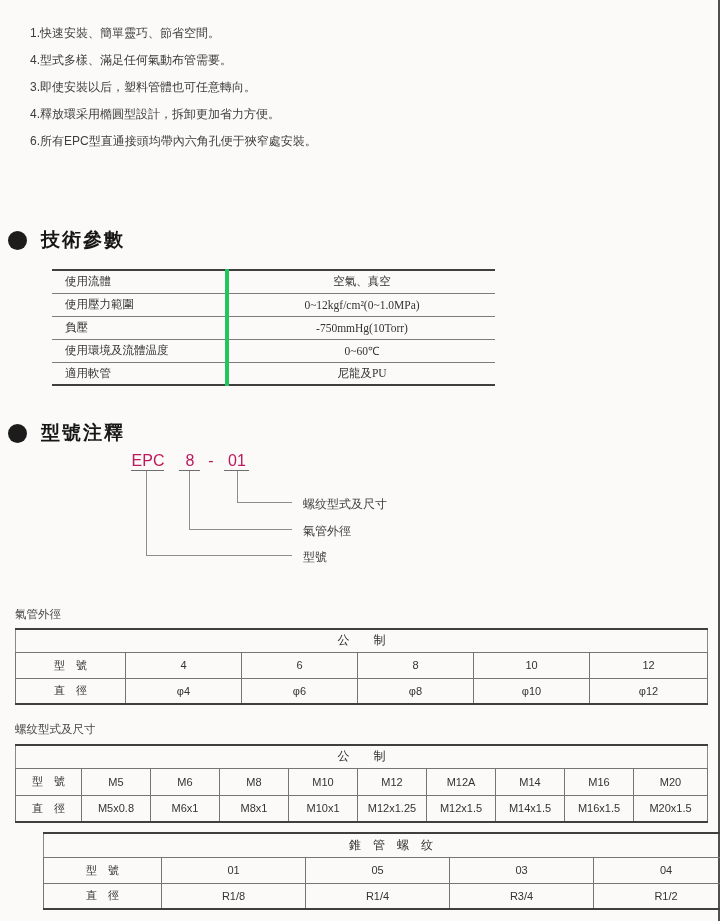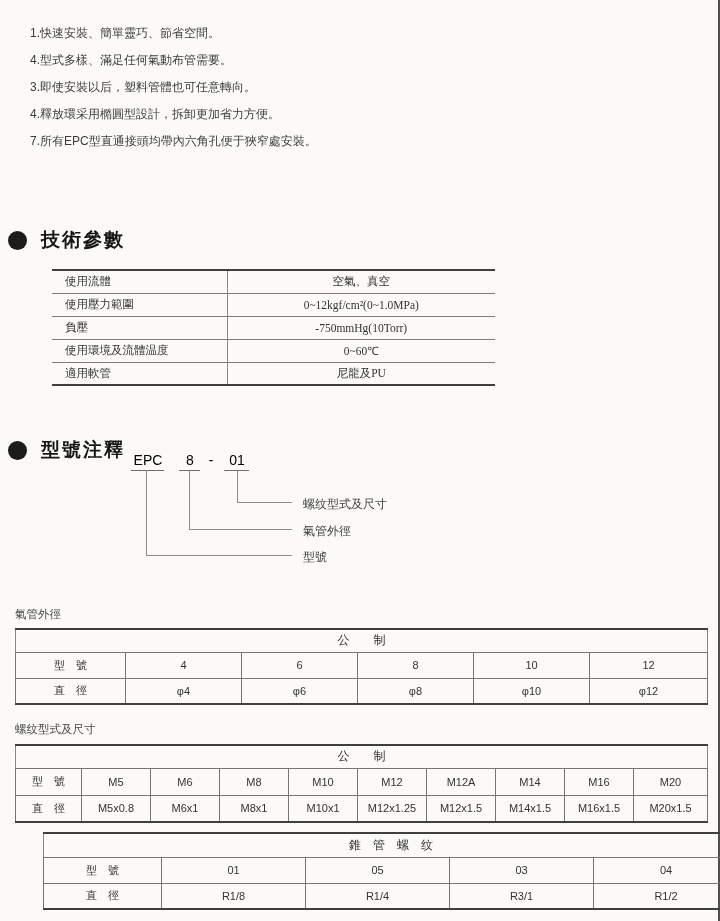--- a/index.html
+++ b/index.html
@@ -38,25 +38,25 @@
     position: absolute; left: 52px; top: 269px; width: 443px;
     border-collapse: collapse; table-layout: fixed;
     border-top: 2px solid #3f3f3f; border-bottom: 2px solid #3f3f3f;
   }
   .params-table tr { height: 23px; }
   .params-table td {
     font-size: 11.5px; color: #333;
     border-bottom: 1px solid #7d7d7d;
   }
   .params-table tr:last-child td { border-bottom: none; }
-  .params-table td.p-label { padding-left: 13px; border-right: 1px solid #22c55e; font-family: Liberation Serif, serif; }
+  .params-table td.p-label { padding-left: 13px; border-right: 4px solid #22c55e; font-family: Liberation Serif, serif; }
   .params-table td.p-value { text-align: center; font-family: Liberation Serif, serif; }
   
   .diagram { position: absolute; left: 0; top: 0; }
-  .dg-text { position: absolute; font-size: 14px; color: #000000; text-align: center; white-space: nowrap; }
+  .dg-text { position: absolute; font-size: 16px; color: #be185d; text-align: center; white-space: nowrap; }
   .dg-underline { position: absolute; height: 0; border-top: 1px solid #6e6e6e; }
   .dg-vline { position: absolute; width: 0; border-left: 1px solid #8d8d8d; }
   .dg-hline { position: absolute; height: 0; border-top: 1px solid #8d8d8d; }
   .dg-label { position: absolute; font-size: 12px; color: #3e3e3e; white-space: nowrap; }
   
   .tbl-caption { position: absolute; font-size: 11.5px; color: #474747; white-space: nowrap; }
   .spec-table {
     position: absolute; border-collapse: collapse; table-layout: fixed;
     border-top: 2px solid #3f3f3f; border-bottom: 2px solid #3f3f3f;
     border-left: 1px solid #8a8a8a; border-right: 1px solid #8a8a8a; padding-left: 13px;
@@ -71,21 +71,21 @@
 <body>
 
 <div class="page">
   <div class="right-edge"></div>
 
   <div class="features">
     <div class="feature-item">1.快速安裝、簡單靈巧、節省空間。</div>
     <div class="feature-item">4.型式多樣、滿足任何氣動布管需要。</div>
     <div class="feature-item">3.即使安裝以后，塑料管體也可任意轉向。</div>
     <div class="feature-item">4.釋放環采用橢圓型設計，拆卸更加省力方便。</div>
-    <div class="feature-item">7.所有EPC型直通接頭均帶內六角孔便于狹窄處安裝。</div>
+    <div class="feature-item">6.所有EPC型直通接頭均帶內六角孔便于狹窄處安裝。</div>
   </div>
 
   <div class="sec-header" style="top:227px;">
     <div class="sec-bullet"></div>
     <div class="sec-title">技術參數</div>
   </div>
   <table class="params-table">
     <colgroup>
         <col style="width:175px">
         <col style="width:268px">
@@ -107,21 +107,21 @@
       <td class="p-label">使用環境及流體温度</td>
       <td class="p-value">0~60℃</td>
     </tr>
     <tr>
       <td class="p-label">適用軟管</td>
       <td class="p-value">尼龍及PU</td>
     </tr>
   </tbody>
     </table>
 
-  <div class="sec-header" style="top:437px;">
+  <div class="sec-header" style="top:420px;">
     <div class="sec-bullet"></div>
     <div class="sec-title">型號注釋</div>
   </div>
   <div class="diagram">
     <div class="dg-text" style="left:131px; top:452px; width:34px;">EPC</div>
     <div class="dg-text" style="left:178px; top:452px; width:24px;">8</div>
     <div class="dg-text" style="left:204px; top:452px; width:14px;">-</div>
     <div class="dg-text" style="left:224px; top:452px; width:26px;">01</div>
 
     <div class="dg-underline" style="left:131px; top:470px; width:33px;"></div>
@@ -235,18 +235,18 @@
       <td>型　號</td>
       <td>01</td>
       <td>05</td>
       <td>03</td>
       <td>04</td>
     </tr>
     <tr style="height:26px;">
       <td>直　徑</td>
       <td>R1/8</td>
       <td>R1/4</td>
-      <td>R3/1</td>
+      <td>R3/4</td>
       <td>R1/2</td>
     </tr>
   </tbody>
     </table>
 </div>
 
 </body></html>

